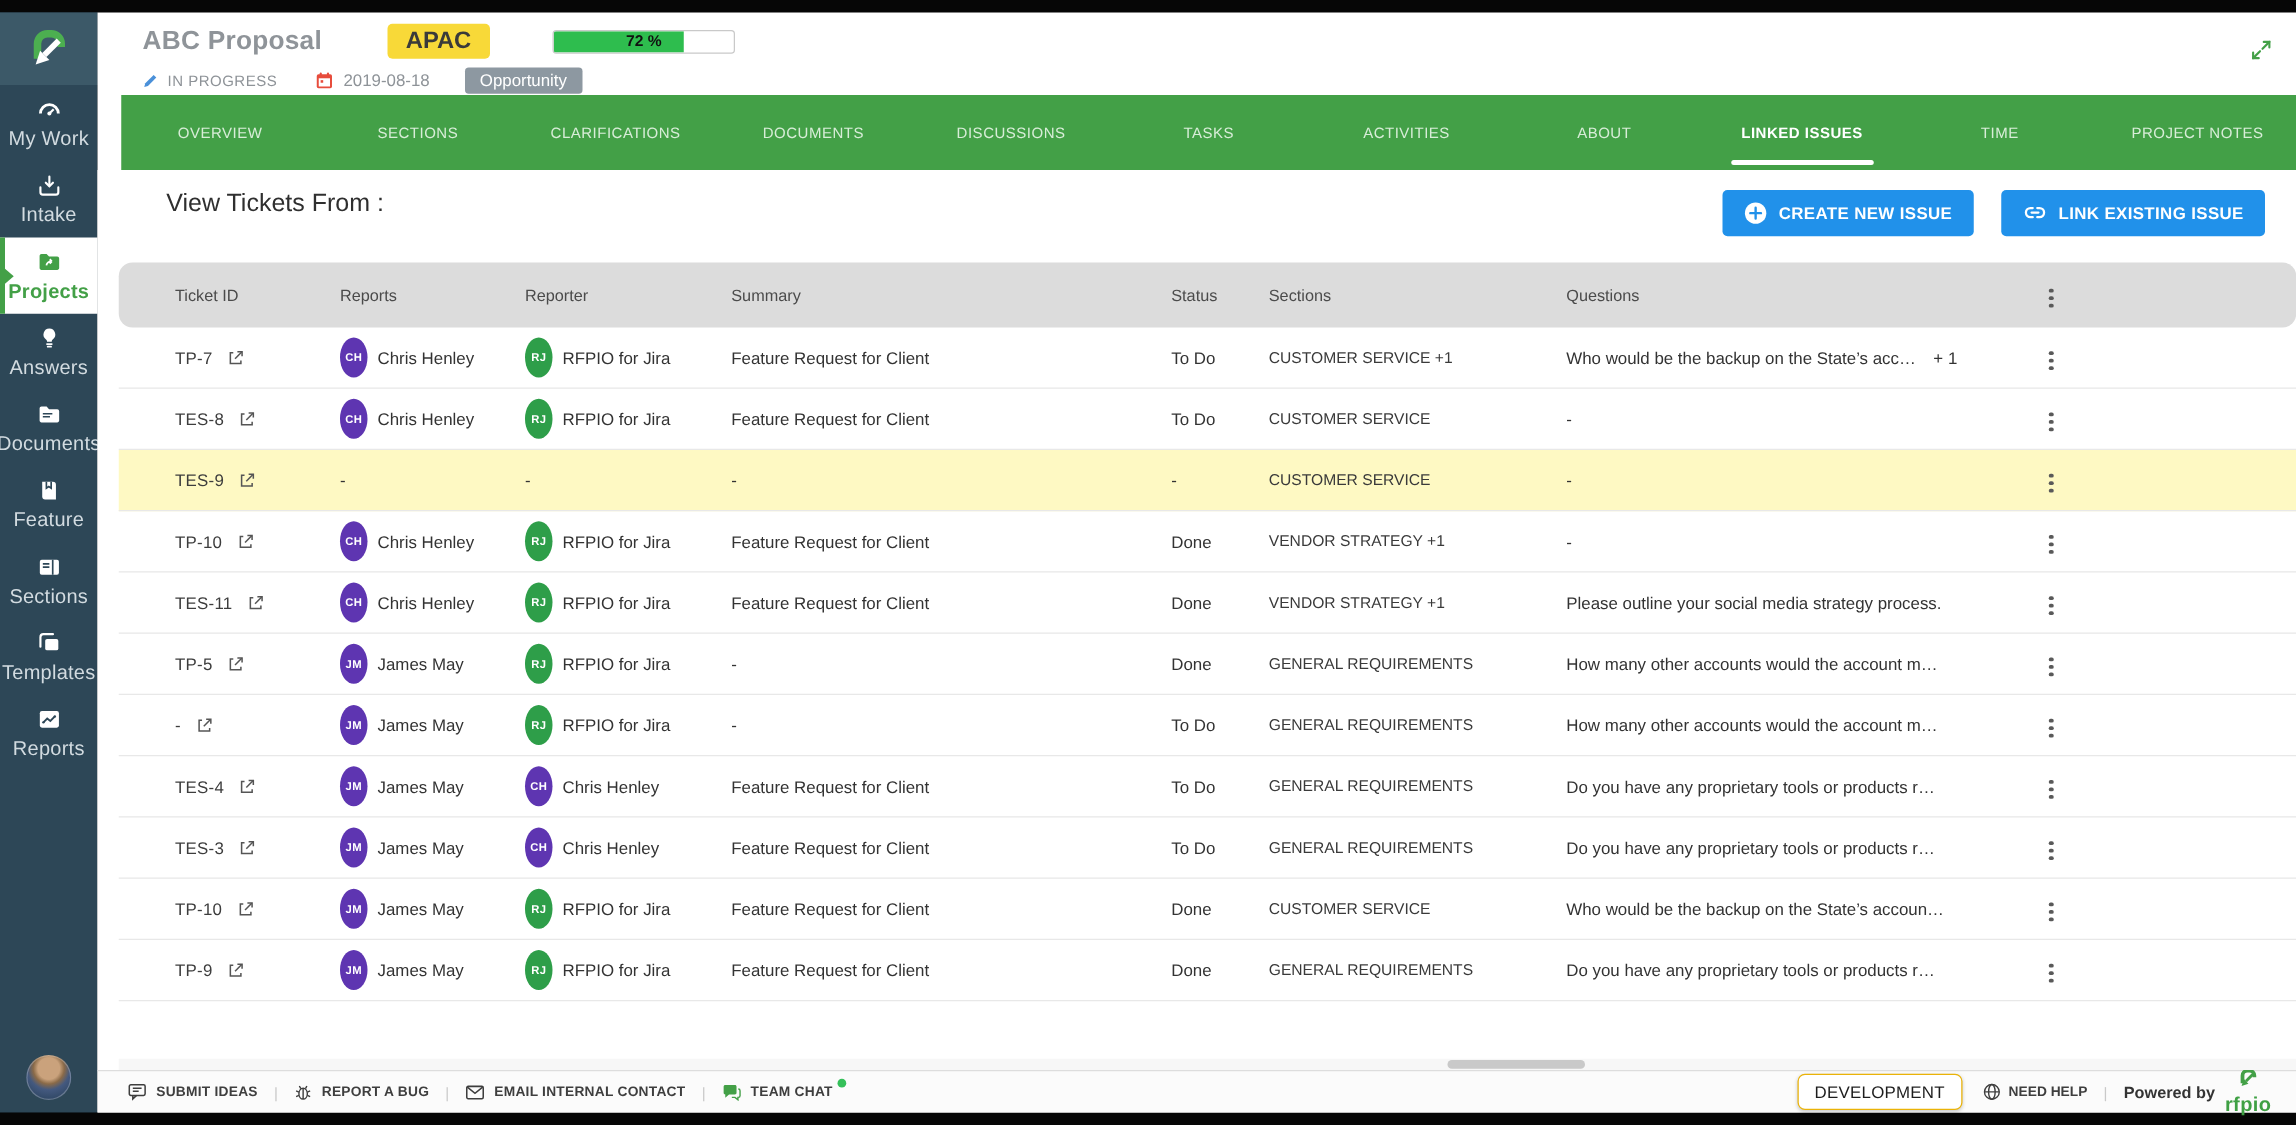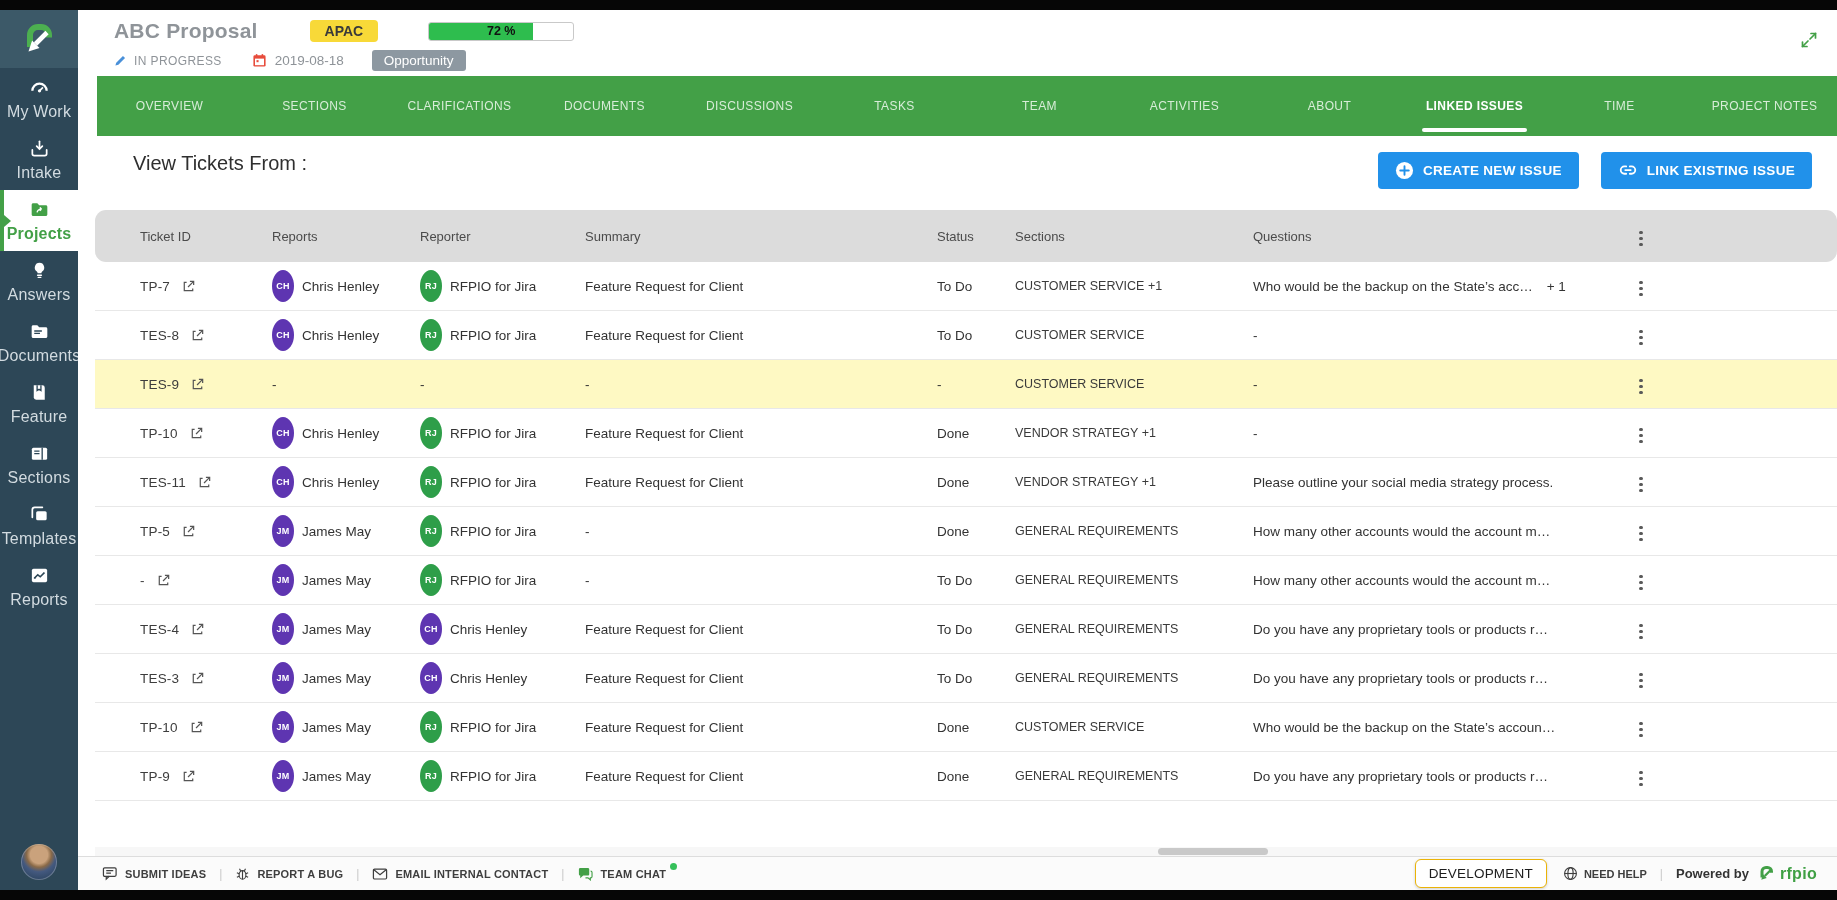--- a/index.html
+++ b/index.html
@@ -33,21 +33,21 @@
   .user-avatar { width:36px; height:36px; border-radius:50%; cursor:pointer;
     background:radial-gradient(circle at 50% 30%, #caa27c 0 28%, #8a6a48 40%, #44597f 55%, #223b52 100%);
     box-shadow:0 0 0 1px rgba(255,255,255,.25) inset; }
 
   
   .main { flex:1; min-width:0; display:flex; flex-direction:column; background:#fff; }
 
   .phead { height:66px; position:relative; padding-left:36px; }
   .phead-row1 { display:flex; align-items:center; margin-top:9px; }
   .ptitle { font-size:21px; font-weight:bold; color:#8f9499; letter-spacing:.2px; }
-  .badge-region { margin-left:52px; background:#f8d938; color:#3a3a3a; font-weight:bold; font-size:14px;
+  .badge-region { margin-left:52px; background:#f8d938; color:#3a3a3a; font-weight:bold; font-size:19px;
     padding:3px 15px; border-radius:4px; }
   .progress { margin-left:50px; position:relative; width:146px; height:19px; background:#fff;
     border:1px solid #c9c9c9; border-radius:3px; overflow:hidden; }
   .progress-fill { position:absolute; left:0; top:0; bottom:0; background:#2ebd4e; }
   .progress-label { position:absolute; left:0; right:0; top:0; bottom:0; display:flex; align-items:center;
     justify-content:center; font-size:12.5px; font-weight:bold; color:#111; }
   .phead-row2 { display:flex; align-items:center; margin-top:7px; color:#8e9398; }
   .pencil { display:flex; cursor:pointer; }
   .status-label { font-size:12px; letter-spacing:.4px; margin-left:7px; }
   .cal { display:flex; margin-left:30px; }
@@ -105,21 +105,21 @@
     letter-spacing:.2px; cursor:pointer; position:relative; white-space:nowrap; }
   .ficon { display:flex; color:#3e3e3e; }
   .fsep { color:#c9c9c9; margin:0 13px; font-size:12px; }
   .fdot { width:7px; height:7px; border-radius:50%; background:#35c05a; position:absolute; right:-11px; top:-3px; }
   .fright { margin-left:auto; display:flex; align-items:center; }
   .env { border:1px solid #eab308; border-radius:6px; background:#fff; box-shadow:0 1px 3px rgba(0,0,0,.18);
     padding:6px 13px; font-size:13.5px; font-weight:normal; color:#1d1d1d; letter-spacing:.2px; cursor:pointer; }
   .help { display:flex; align-items:center; gap:6px; font-size:11px; font-weight:bold; color:#3e3e3e;
     margin-left:16px; cursor:pointer; }
   .pwd { font-size:13px; font-weight:bold; color:#333; }
-  .brand { display:flex; align-items:center; gap:4px; margin-left:8px; cursor:pointer; }
+  .brand { display:flex; align-items:center; gap:4px; margin-left:8px; cursor:pointer;flex-direction:column; }
   .brand-name { color:#3fa044; font-size:16px; font-weight:bold; letter-spacing:.3px; }
 </style>
 </head>
 <body>
 
 <div class="frame">
   <div class="topbar"></div>
 
   <div class="shell">
 
@@ -289,23 +289,20 @@
           </div>
 
   <div class="tab">
             <span class="tab-label">DISCUSSIONS</span>
           </div>
 
   <div class="tab">
             <span class="tab-label">TASKS</span>
           </div>
 
-  <div class="tab">
-            <span class="tab-label">TEAM</span>
-          </div>
 
   <div class="tab">
             <span class="tab-label">ACTIVITIES</span>
           </div>
 
   <div class="tab">
             <span class="tab-label">ABOUT</span>
           </div>
 
   <div class="tab active">

